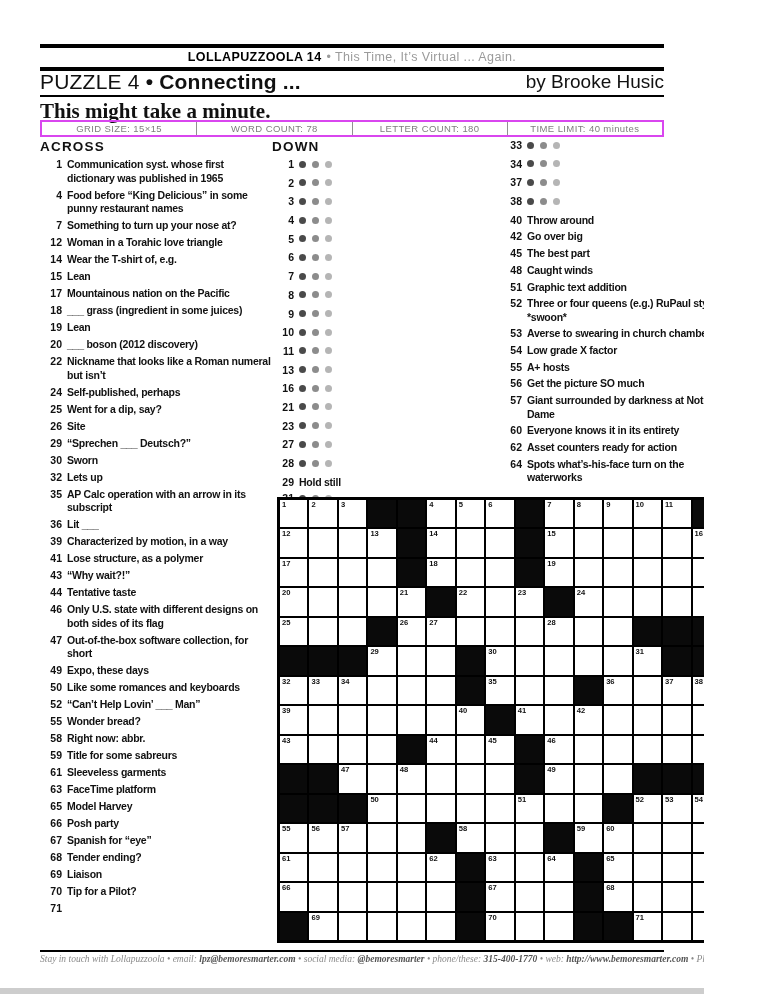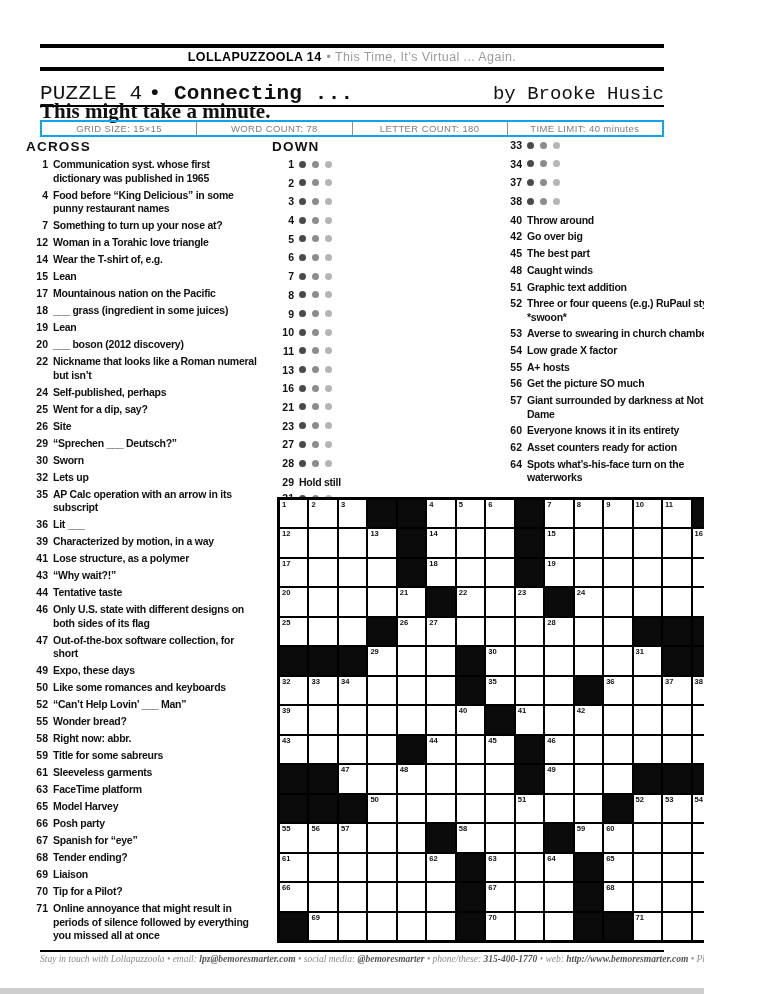--- a/index.html
+++ b/index.html
@@ -5,39 +5,39 @@
   html,body{margin:0;padding:0}
   body{background:#fff;font-family:"Liberation Sans",sans-serif;color:#111;-webkit-font-smoothing:antialiased}
   .page{position:relative;width:704px;height:994px;background:#fff;overflow:hidden}
 
   
   .banner{position:absolute;left:40px;right:40px;top:44px;border-top:4px solid #000;border-bottom:4px solid #000;padding:2px 0 3px;text-align:center;font-size:12.5px;letter-spacing:.4px;white-space:nowrap}
   .banner .brand{font-weight:700;color:#000;margin-right:5px}
   .banner .sub{color:#9b9b9b;font-weight:400}
 
   
-  .titlebar{position:absolute;left:40px;right:40px;top:79px;height:26px;border-bottom:2px solid #000;display:flex;justify-content:space-between;align-items:flex-end;font-family:Liberation Mono, monospace}
+  .titlebar{position:absolute;left:40px;right:40px;top:69px;height:26px;border-bottom:2px solid #000;display:flex;justify-content:space-between;align-items:center;font-family:Liberation Sans, sans-serif}
   .title{font-size:21px;letter-spacing:.2px}
   .title .label{font-weight:400;margin-right:6px}
   .title .rest{font-weight:700}
   .byline{font-size:19px}
 
   
   .tagline-row{position:absolute;left:40px;right:40px;top:99px;display:flex;justify-content:space-between;align-items:baseline;font-family:"Liberation Serif",serif}
   .tagline{font-weight:700;font-size:21px}
   .note{font-size:15px}
 
   
-  .infobar{position:absolute;left:40px;right:40px;top:120px;border:2px solid #0ea5e9;display:flex;height:13px;align-items:flex-start}
+  .infobar{position:absolute;left:40px;right:40px;top:120px;border:2px solid #d946ef;display:flex;height:13px;align-items:flex-start}
   .info-cell{flex:1;text-align:center;font-size:9.5px;color:#7d7d7d;letter-spacing:.4px;line-height:13px;white-space:nowrap}
   .info-cell + .info-cell{border-left:1px solid #909090;height:13px}
 
   
   .col{position:absolute;top:139px}
-  .across-col{left:26px;width:231px}
+  .across-col{left:40px;width:231px}
   .down-col1{left:272px;width:212px}
   .down-col2{left:500px;width:240px}
   .list-heading{font-weight:700;font-size:13.5px;letter-spacing:1.2px;margin-bottom:4px}
   .clue{display:grid;grid-template-columns:22px 1fr;column-gap:5px;margin-bottom:3.5px;font-size:10.5px;line-height:13.5px}
   .clue-num{text-align:right;font-weight:700}
   .clue-text{font-weight:700;letter-spacing:-0.25px}
   .down-col1 .clue,.down-col2 .clue{margin-bottom:3.2px}
   .clue.dots-row{margin-bottom:5.2px}
   .dots{display:flex;align-items:center;gap:6px;height:12px}
   .dot{display:inline-block;width:7px;height:7px;border-radius:50%}
@@ -238,21 +238,20 @@
         <div class="clue">
           <span class="clue-num">69</span>
           <span class="clue-text">Liaison</span>
         </div>
         <div class="clue">
           <span class="clue-num">70</span>
           <span class="clue-text">Tip for a Pilot?</span>
         </div>
         <div class="clue">
           <span class="clue-num">71</span>
-          <span class="clue-text">Online annoyance that might result in periods of silence followed by everything you missed all at once</span>
         </div>
       </div>
   </div>
 
   <div class="col down-col1">
     <div class="list-heading">DOWN</div>
     <div id="down-list-1">
         <div class="clue dots-row">
           <span class="clue-num">1</span>
           <span class="dots">

